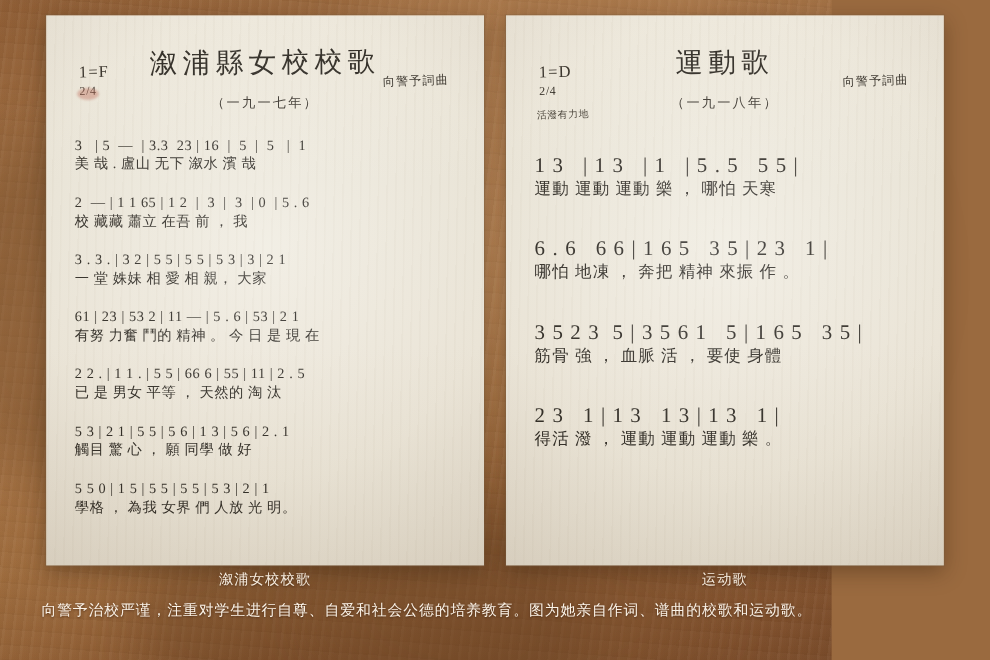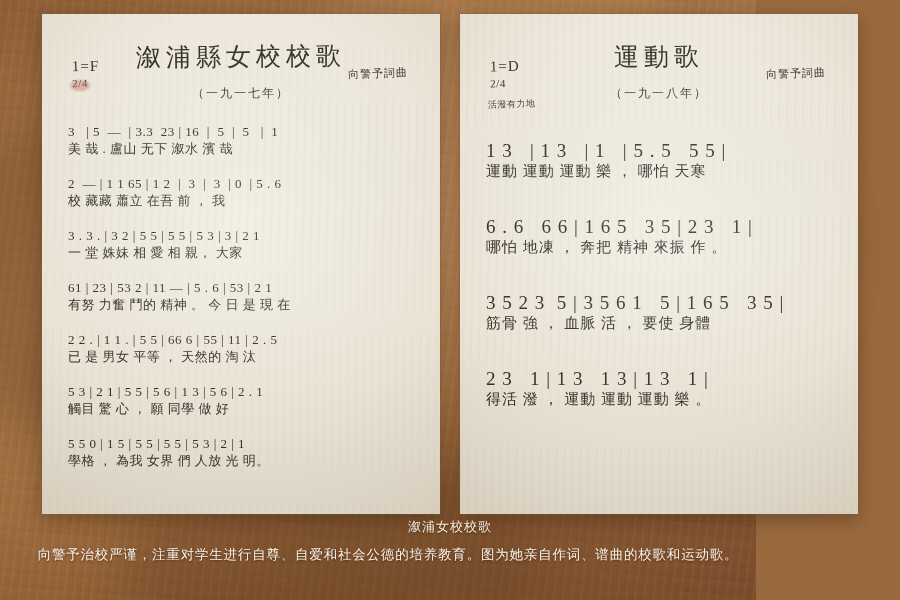--- a/index.html
+++ b/index.html
@@ -310,16 +310,17 @@
             <div class="lyr">得活  潑 ，  運動  運動   運動  樂 。</div>
           </div>
         </div>
       </div>
     </div>
 
   </div>
 
   <div class="captions">
     <div class="cap">溆浦女校校歌</div>
+    <div class="cap">运动歌</div>
   </div>
 
   <div class="desc">向警予治校严谨，注重对学生进行自尊、自爱和社会公德的培养教育。图为她亲自作词、谱曲的校歌和运动歌。</div>
 </div>
 
 </body></html>

